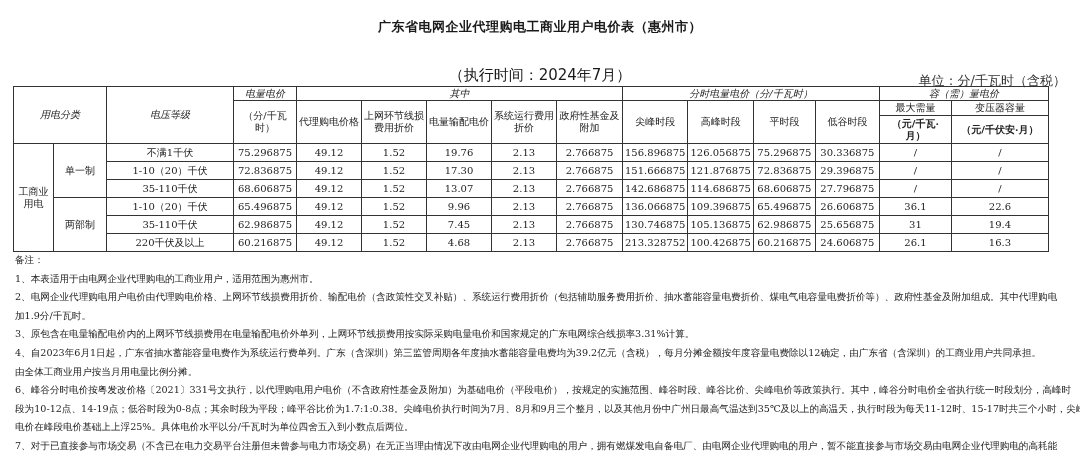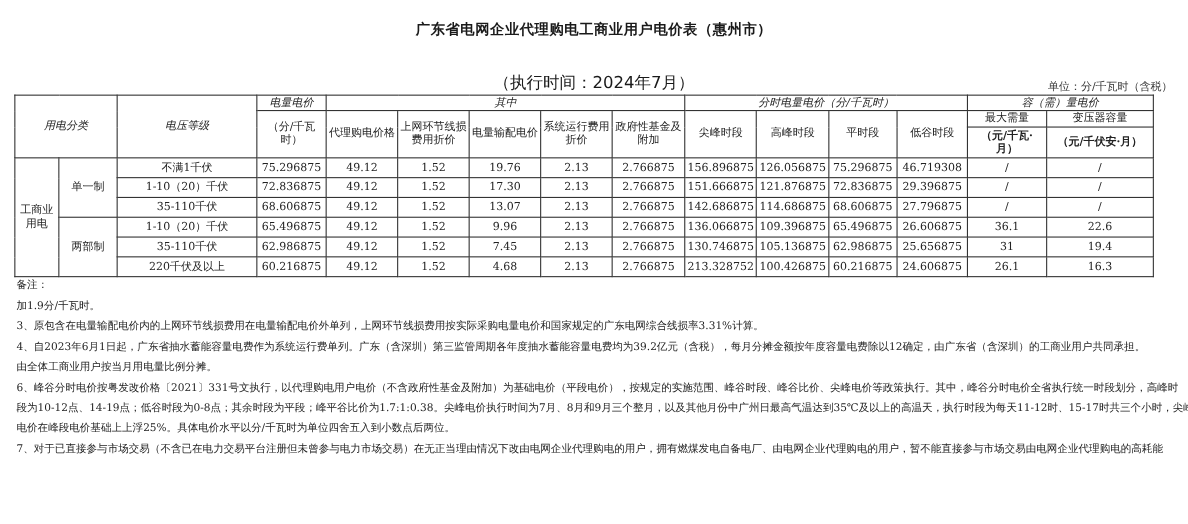--- a/index.html
+++ b/index.html
@@ -2,21 +2,21 @@
 <html><head>
 <meta charset="utf-8">
 <style>
   html, body { margin:0; padding:0; background:#ffffff; }
   body { width:1080px; height:476px; overflow:hidden; position:relative;
          font-family:"DejaVu Serif","Liberation Serif",serif; color:#1a1a1a; }
   .title { position:absolute; top:18px; left:0; width:1080px; text-align:center;
            font-family:"DejaVu Sans","Liberation Sans",sans-serif; font-size:13px; font-weight:bold; letter-spacing:0.5px; }
   .subtitle { position:absolute; top:48px; left:0; width:1080px; text-align:center;
            font-family:"DejaVu Sans","Liberation Sans",sans-serif; font-size:15px;margin-top:18px; }
-  .unit { position:absolute; top:72px; right:14px; font-size:10px; color:#333; }
+  .unit { position:absolute; top:72px; right:14px; font-size:13px; color:#333; }
   table.grid { position:absolute; top:86px; left:13px; border-collapse:collapse; table-layout:fixed;
                font-size:10px; }
   table.grid td { border:1px solid #333; text-align:center; vertical-align:middle; padding:0 2px;
                   line-height:12px; color:#222; }
   table.grid tr.h1 td { height:13px;font-style:italic; }
   table.grid tr.h2 td { height:14px; }
   table.grid tr.h3 td { height:27px;font-weight:bold; }
   table.grid tr.r td { height:17px; font-size:10px; }
   table.grid { border:1.5px solid #222; }
   .notes { position:absolute; top:251px; left:15px; width:1060px; font-size:9.6px; line-height:18.6px; color:#222; }
@@ -81,21 +81,21 @@
     <td>不满1千伏</td>
     <td>75.296875</td>
     <td>49.12</td>
     <td>1.52</td>
     <td>19.76</td>
     <td>2.13</td>
     <td>2.766875</td>
     <td>156.896875</td>
     <td>126.056875</td>
     <td>75.296875</td>
-    <td>46.719308</td>
+    <td>30.336875</td>
     <td>/</td>
     <td>/</td>
   </tr>
   <tr class="r">
     <td>1-10（20）千伏</td>
     <td>72.836875</td>
     <td>49.12</td>
     <td>1.52</td>
     <td>17.30</td>
     <td>2.13</td>
@@ -166,20 +166,22 @@
     <td>60.216875</td>
     <td>24.606875</td>
     <td>26.1</td>
     <td>16.3</td>
   </tr>
 </tbody>
   </table>
 
 <div class="notes">
   <p>备注：</p>
+  <p>1、本表适用于由电网企业代理购电的工商业用户，适用范围为惠州市。</p>
+  <p>2、电网企业代理购电用户电价由代理购电价格、上网环节线损费用折价、输配电价（含政策性交叉补贴）、系统运行费用折价（包括辅助服务费用折价、抽水蓄能容量电费折价、煤电气电容量电费折价等）、政府性基金及附加组成。其中代理购电</p>
   <p>加1.9分/千瓦时。</p>
   <p>3、原包含在电量输配电价内的上网环节线损费用在电量输配电价外单列，上网环节线损费用按实际采购电量电价和国家规定的广东电网综合线损率3.31%计算。</p>
   <p>4、自2023年6月1日起，广东省抽水蓄能容量电费作为系统运行费单列。广东（含深圳）第三监管周期各年度抽水蓄能容量电费均为39.2亿元（含税），每月分摊金额按年度容量电费除以12确定，由广东省（含深圳）的工商业用户共同承担。</p>
   <p>由全体工商业用户按当月用电量比例分摊。</p>
   <p>6、峰谷分时电价按粤发改价格〔2021〕331号文执行，以代理购电用户电价（不含政府性基金及附加）为基础电价（平段电价），按规定的实施范围、峰谷时段、峰谷比价、尖峰电价等政策执行。其中，峰谷分时电价全省执行统一时段划分，高峰时</p>
   <p>段为10-12点、14-19点；低谷时段为0-8点；其余时段为平段；峰平谷比价为1.7:1:0.38。尖峰电价执行时间为7月、8月和9月三个整月，以及其他月份中广州日最高气温达到35℃及以上的高温天，执行时段为每天11-12时、15-17时共三个小时，尖峰</p>
   <p>电价在峰段电价基础上上浮25%。具体电价水平以分/千瓦时为单位四舍五入到小数点后两位。</p>
   <p>7、对于已直接参与市场交易（不含已在电力交易平台注册但未曾参与电力市场交易）在无正当理由情况下改由电网企业代理购电的用户，拥有燃煤发电自备电厂、由电网企业代理购电的用户，暂不能直接参与市场交易由电网企业代理购电的高耗能</p>
 
 </div>

